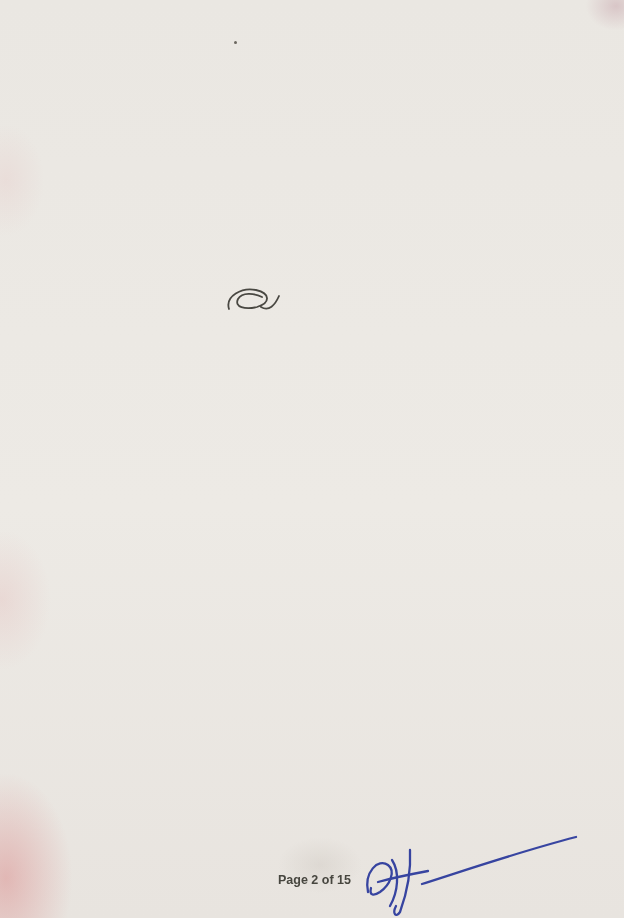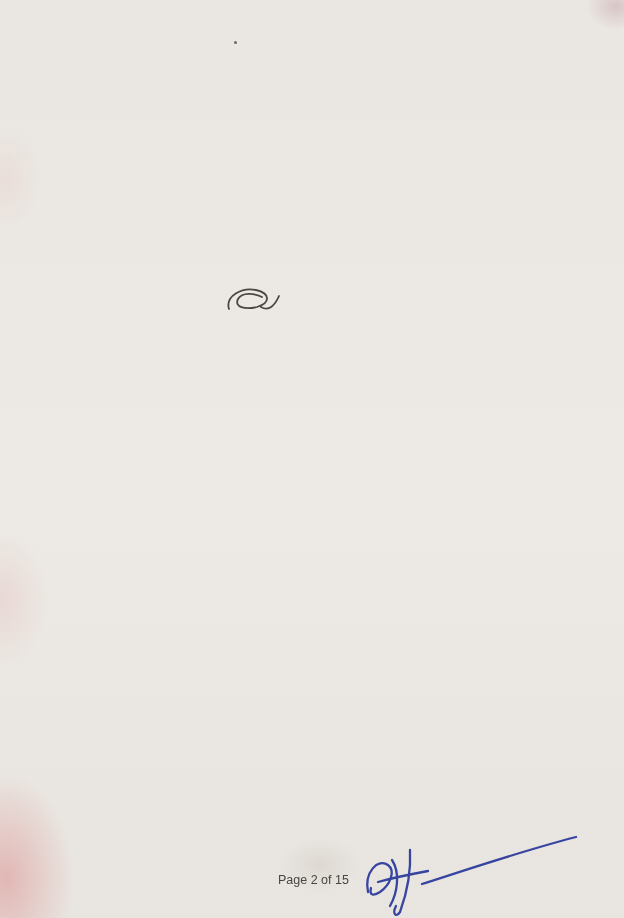--- a/index.html
+++ b/index.html
@@ -43,21 +43,21 @@
   td.sub{padding-left:5px;}
   td.sub.dash{text-align:center;}
   td.qual{padding:0;}
   .qwrap{padding:1px 4px 1px 2px;overflow:hidden;}
   .qitem{display:flex;font-size:12.2px;line-height:16.8px;text-align:justify;}
   .qnum{flex:0 0 14px;white-space:nowrap;}
   .qtext{flex:1 1 auto;}
   .qtext b{letter-spacing:.4px;}
   .footer{
     position:absolute;left:278px;top:873px;z-index:6;
-    font-family:"Liberation Sans",sans-serif;font-weight:normal;
+    font-family:"Liberation Sans",sans-serif;font-weight:bold;
     font-size:12.5px;color:#47463f;
   }
   .sig{position:absolute;left:348px;top:830px;z-index:7;}
   .penmark{position:absolute;left:221px;top:283px;z-index:7;}
   .header-dot{
     position:absolute;left:234px;top:41px;width:3px;height:3px;
     background:#6b675f;border-radius:50%;z-index:6;
   }
 </style>
 </head>

